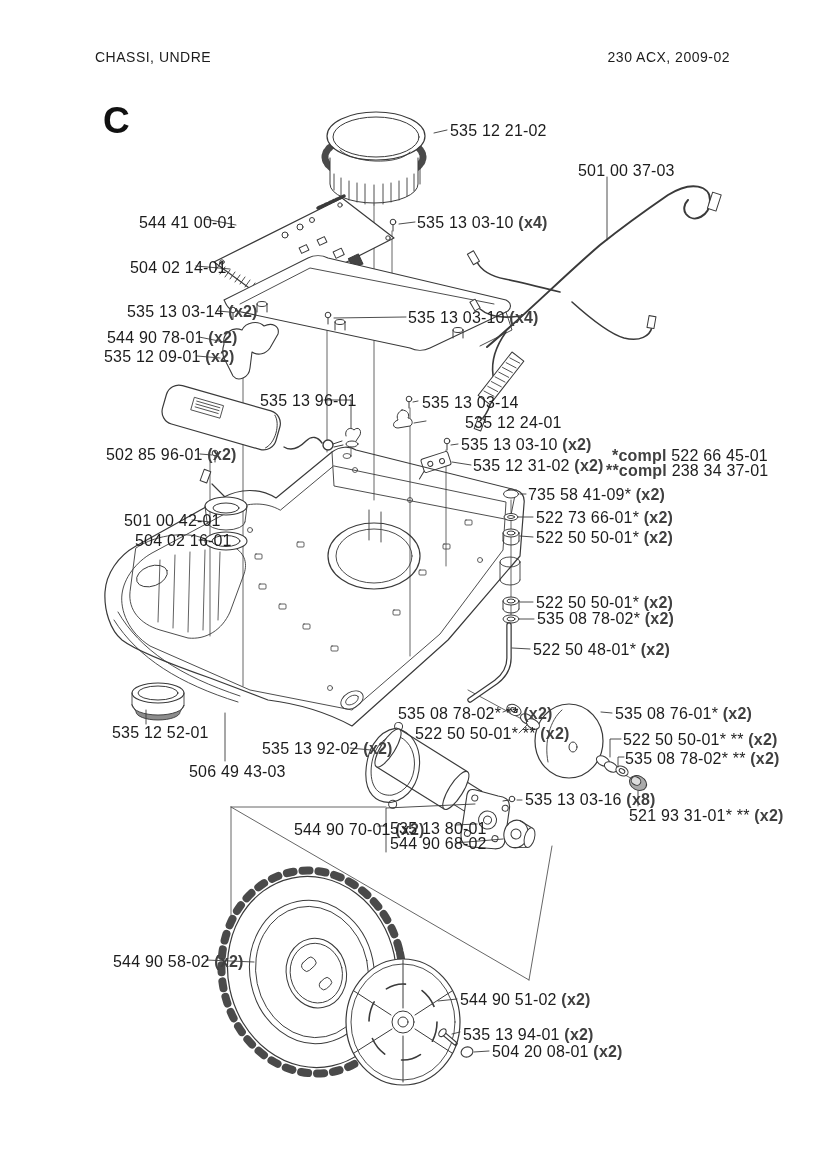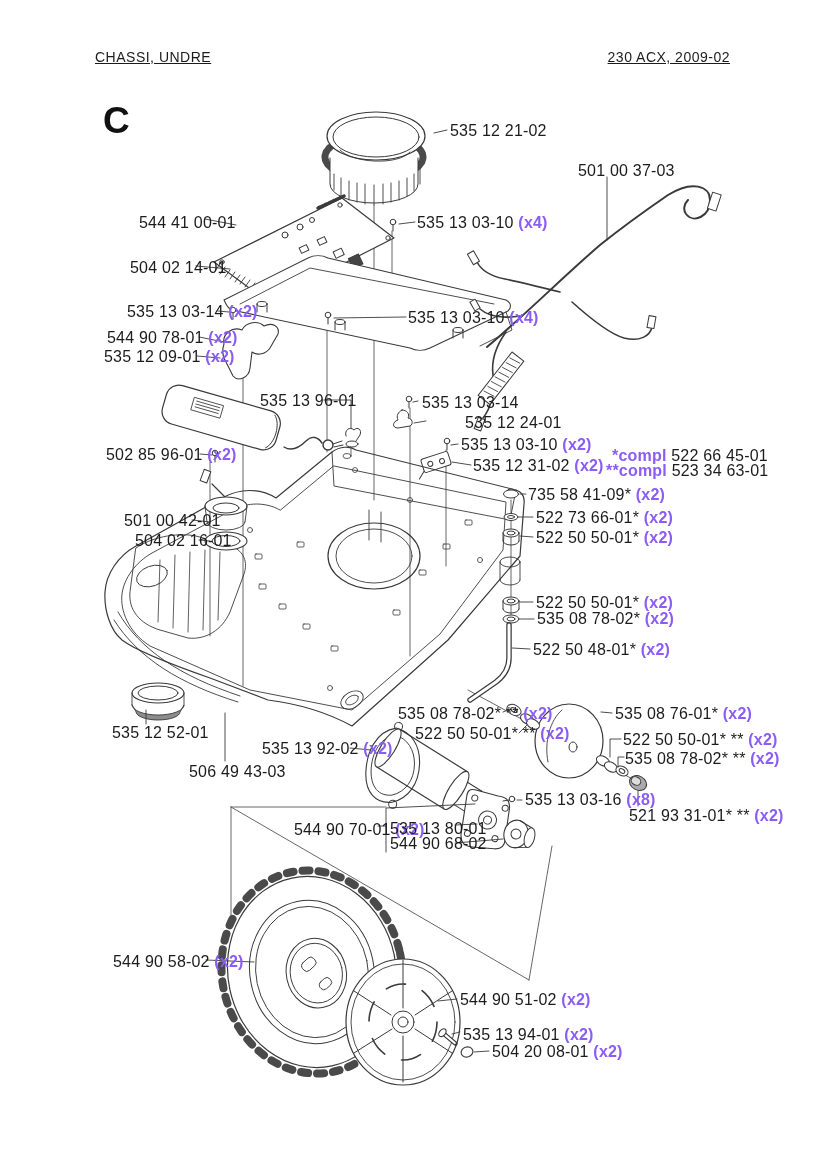--- a/index.html
+++ b/index.html
@@ -1,24 +1,24 @@
 <!DOCTYPE html>
 <html><head>
 <meta charset="utf-8">
 <style>
   html,body{margin:0;padding:0;}
   body{width:826px;height:1169px;background:#f4f4f4;font-family:"Liberation Sans",sans-serif;}
   .page{position:relative;width:826px;height:1169px;background:#ffffff;overflow:hidden;}
-  .hdr{position:absolute;top:49px;font-size:14px;letter-spacing:.5px;color:#1c1c1c;white-space:nowrap;text-decoration:underline;}
+  .hdr{position:absolute;top:49px;font-size:14px;letter-spacing:.5px;color:#1c1c1c;white-space:nowrap;}
   .hdr-left{left:95px;}
   .hdr-right{right:96px;}
   .section-letter{position:absolute;left:103px;top:100px;font-size:37px;font-weight:bold;color:#111;}
   svg.art{position:absolute;left:0;top:0;}
   .lbl{position:absolute;font-size:16px;line-height:13px;white-space:nowrap;color:#1c1c1c;letter-spacing:.2px;}
-  .lbl b{font-weight:bold;color:#8b5cf6;}
+  .lbl b{font-weight:bold;color:#404040;}
 </style>
 </head>
 <body>
 
 <div class="page">
   <div class="hdr hdr-left">CHASSI,  UNDRE</div>
   <div class="hdr hdr-right">230 ACX, 2009-02</div>
   <div class="section-letter">C</div>
 
   <svg class="art" width="826" height="1169" viewBox="0 0 826 1169" fill="none" stroke="#3a3a3a" stroke-width="1" stroke-linecap="round" stroke-linejoin="round">
@@ -323,21 +323,21 @@
       <div class="lbl" style="left: 107px; top: 331px;"><span>544 90 78-01</span><b> (x2)</b></div>
       <div class="lbl" style="left: 104px; top: 350px;"><span>535 12 09-01</span><b> (x2)</b></div>
       <div class="lbl" style="left: 408px; top: 311px;"><span>535 13 03-10</span><b> (x4)</b></div>
       <div class="lbl" style="left: 260px; top: 394px;"><span>535 13 96-01</span></div>
       <div class="lbl" style="left: 422px; top: 396px;"><span>535 13 03-14</span></div>
       <div class="lbl" style="left: 429px; top: 416px; margin-left: 36px;"><span>535 12 24-01</span></div>
       <div class="lbl" style="left: 461px; top: 438px;"><span>535 13 03-10</span><b> (x2)</b></div>
       <div class="lbl" style="left: 473px; top: 459px;"><span>535 12 31-02</span><b> (x2)</b></div>
       <div class="lbl" style="left: 106px; top: 448px;"><span>502 85 96-01</span><b> (x2)</b></div>
       <div class="lbl" style="left: 612px; top: 449px;"><b>*compl </b><span>522 66 45-01</span></div>
-      <div class="lbl" style="left: 606px; top: 464px;"><b>**compl </b><span>523 34 63-01</span></div>
+      <div class="lbl" style="left: 606px; top: 464px;"><b>**compl </b><span>238 34 37-01</span></div>
       <div class="lbl" style="left: 528px; top: 488px;"><span>735 58 41-09*</span><b> (x2)</b></div>
       <div class="lbl" style="left: 536px; top: 511px;"><span>522 73 66-01*</span><b> (x2)</b></div>
       <div class="lbl" style="left: 536px; top: 531px;"><span>522 50 50-01*</span><b> (x2)</b></div>
       <div class="lbl" style="left: 124px; top: 514px;"><span>501 00 42-01</span></div>
       <div class="lbl" style="left: 135px; top: 534px;"><span>504 02 16-01</span></div>
       <div class="lbl" style="left: 536px; top: 596px;"><span>522 50 50-01*</span><b> (x2)</b></div>
       <div class="lbl" style="left: 537px; top: 612px;"><span>535 08 78-02*</span><b> (x2)</b></div>
       <div class="lbl" style="left: 533px; top: 643px;"><span>522 50 48-01*</span><b> (x2)</b></div>
       <div class="lbl" style="left: 112px; top: 726px;"><span>535 12 52-01</span></div>
       <div class="lbl" style="left: 398px; top: 707px;"><span>535 08 78-02* **</span><b> (x2)</b></div>

